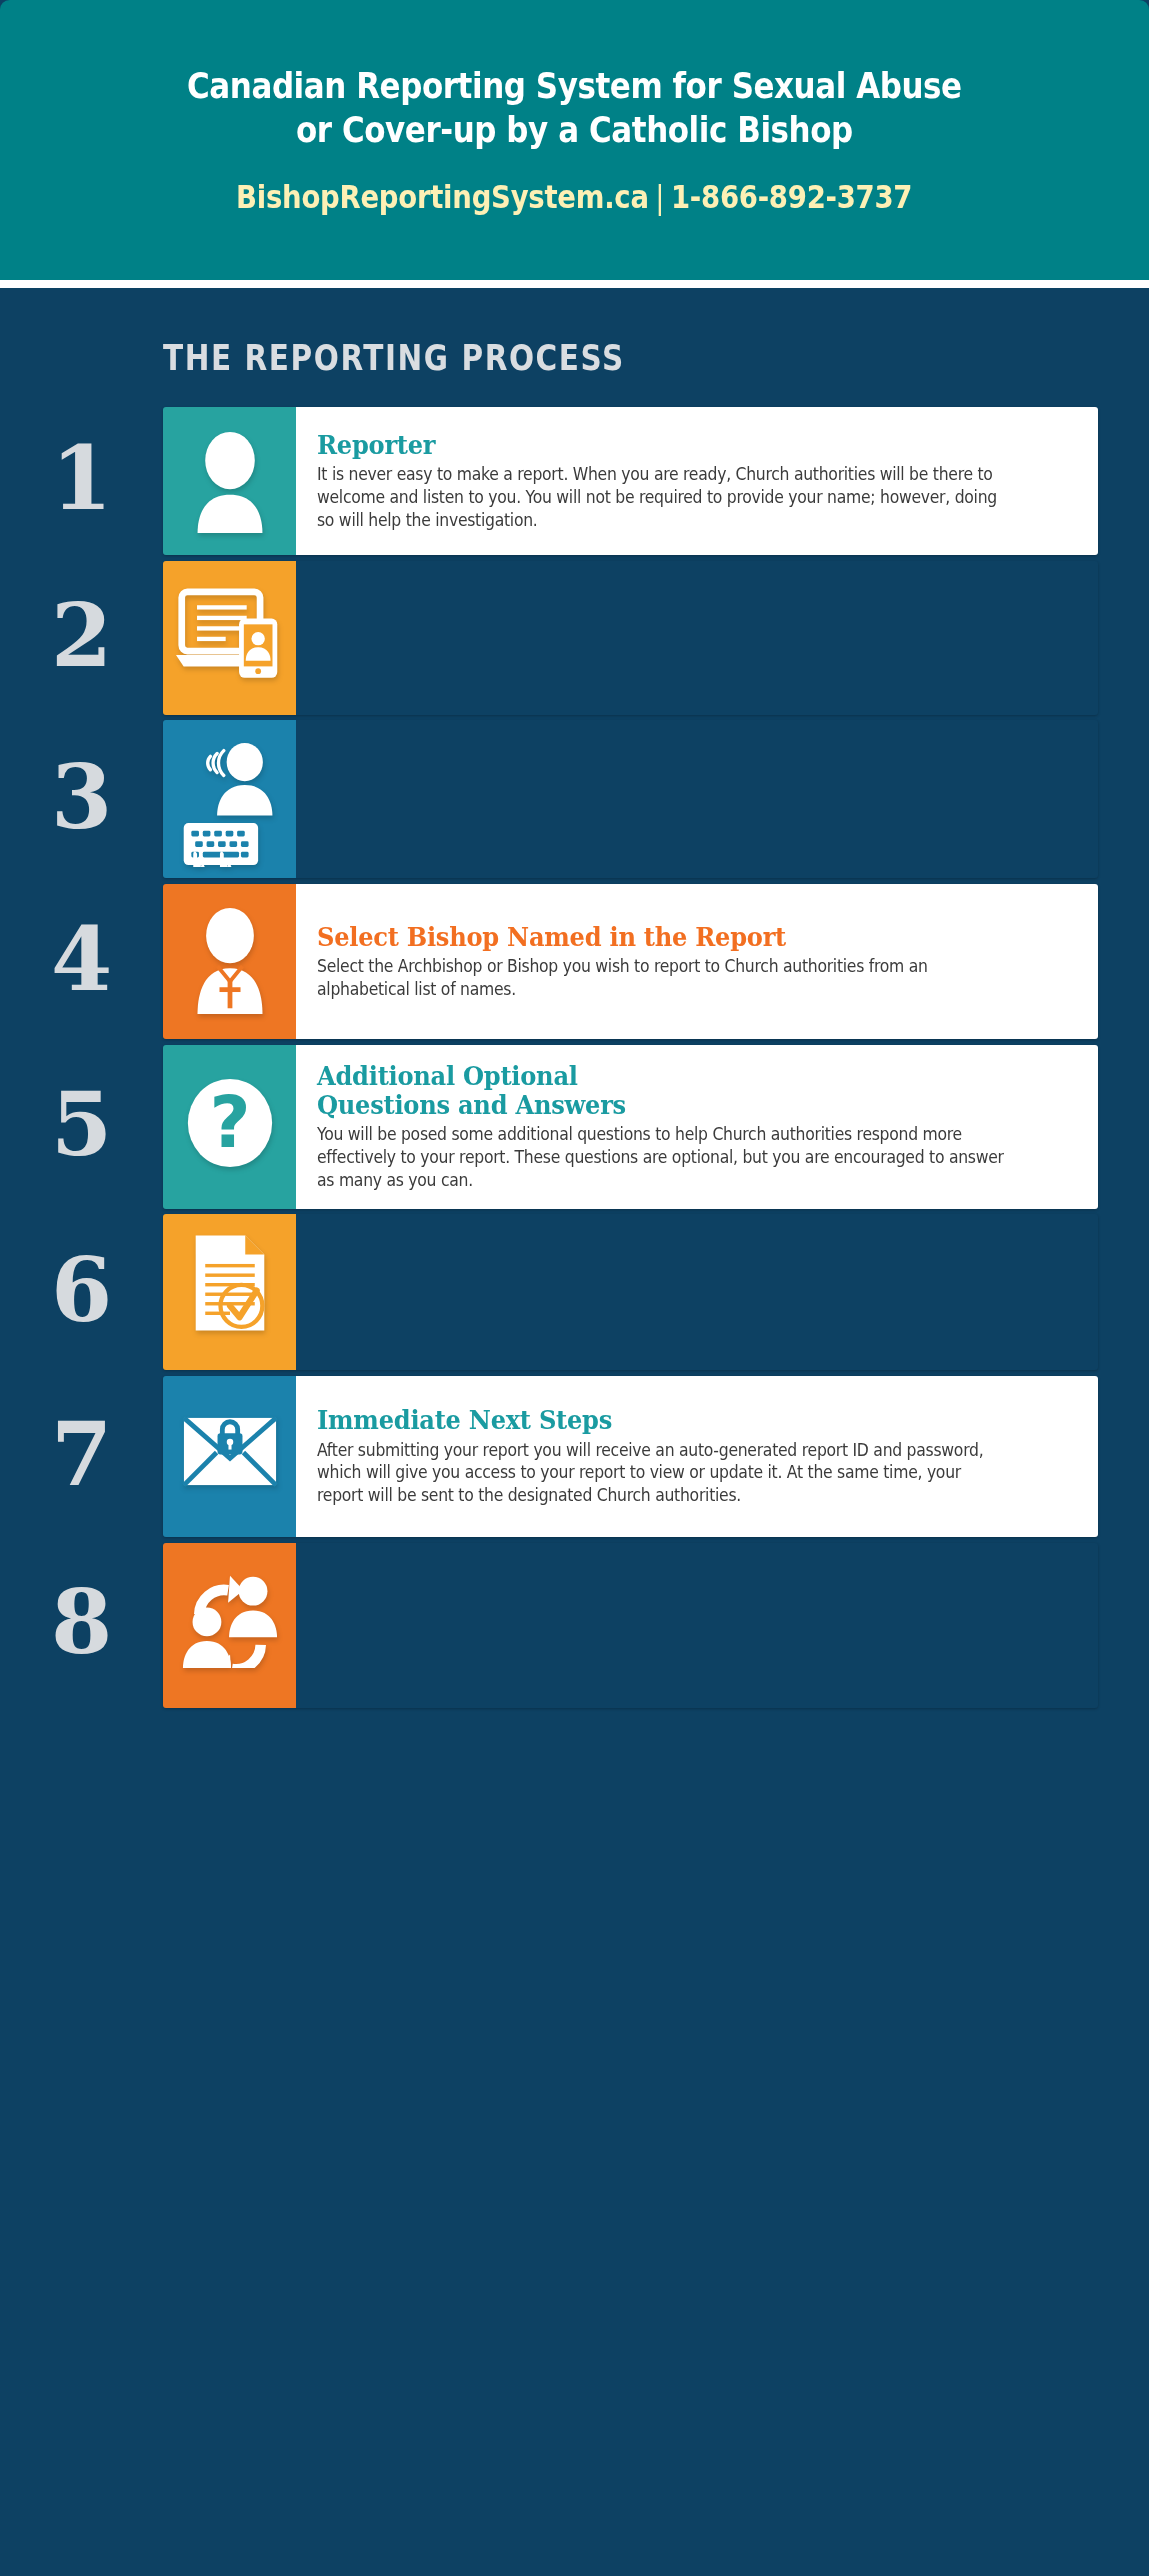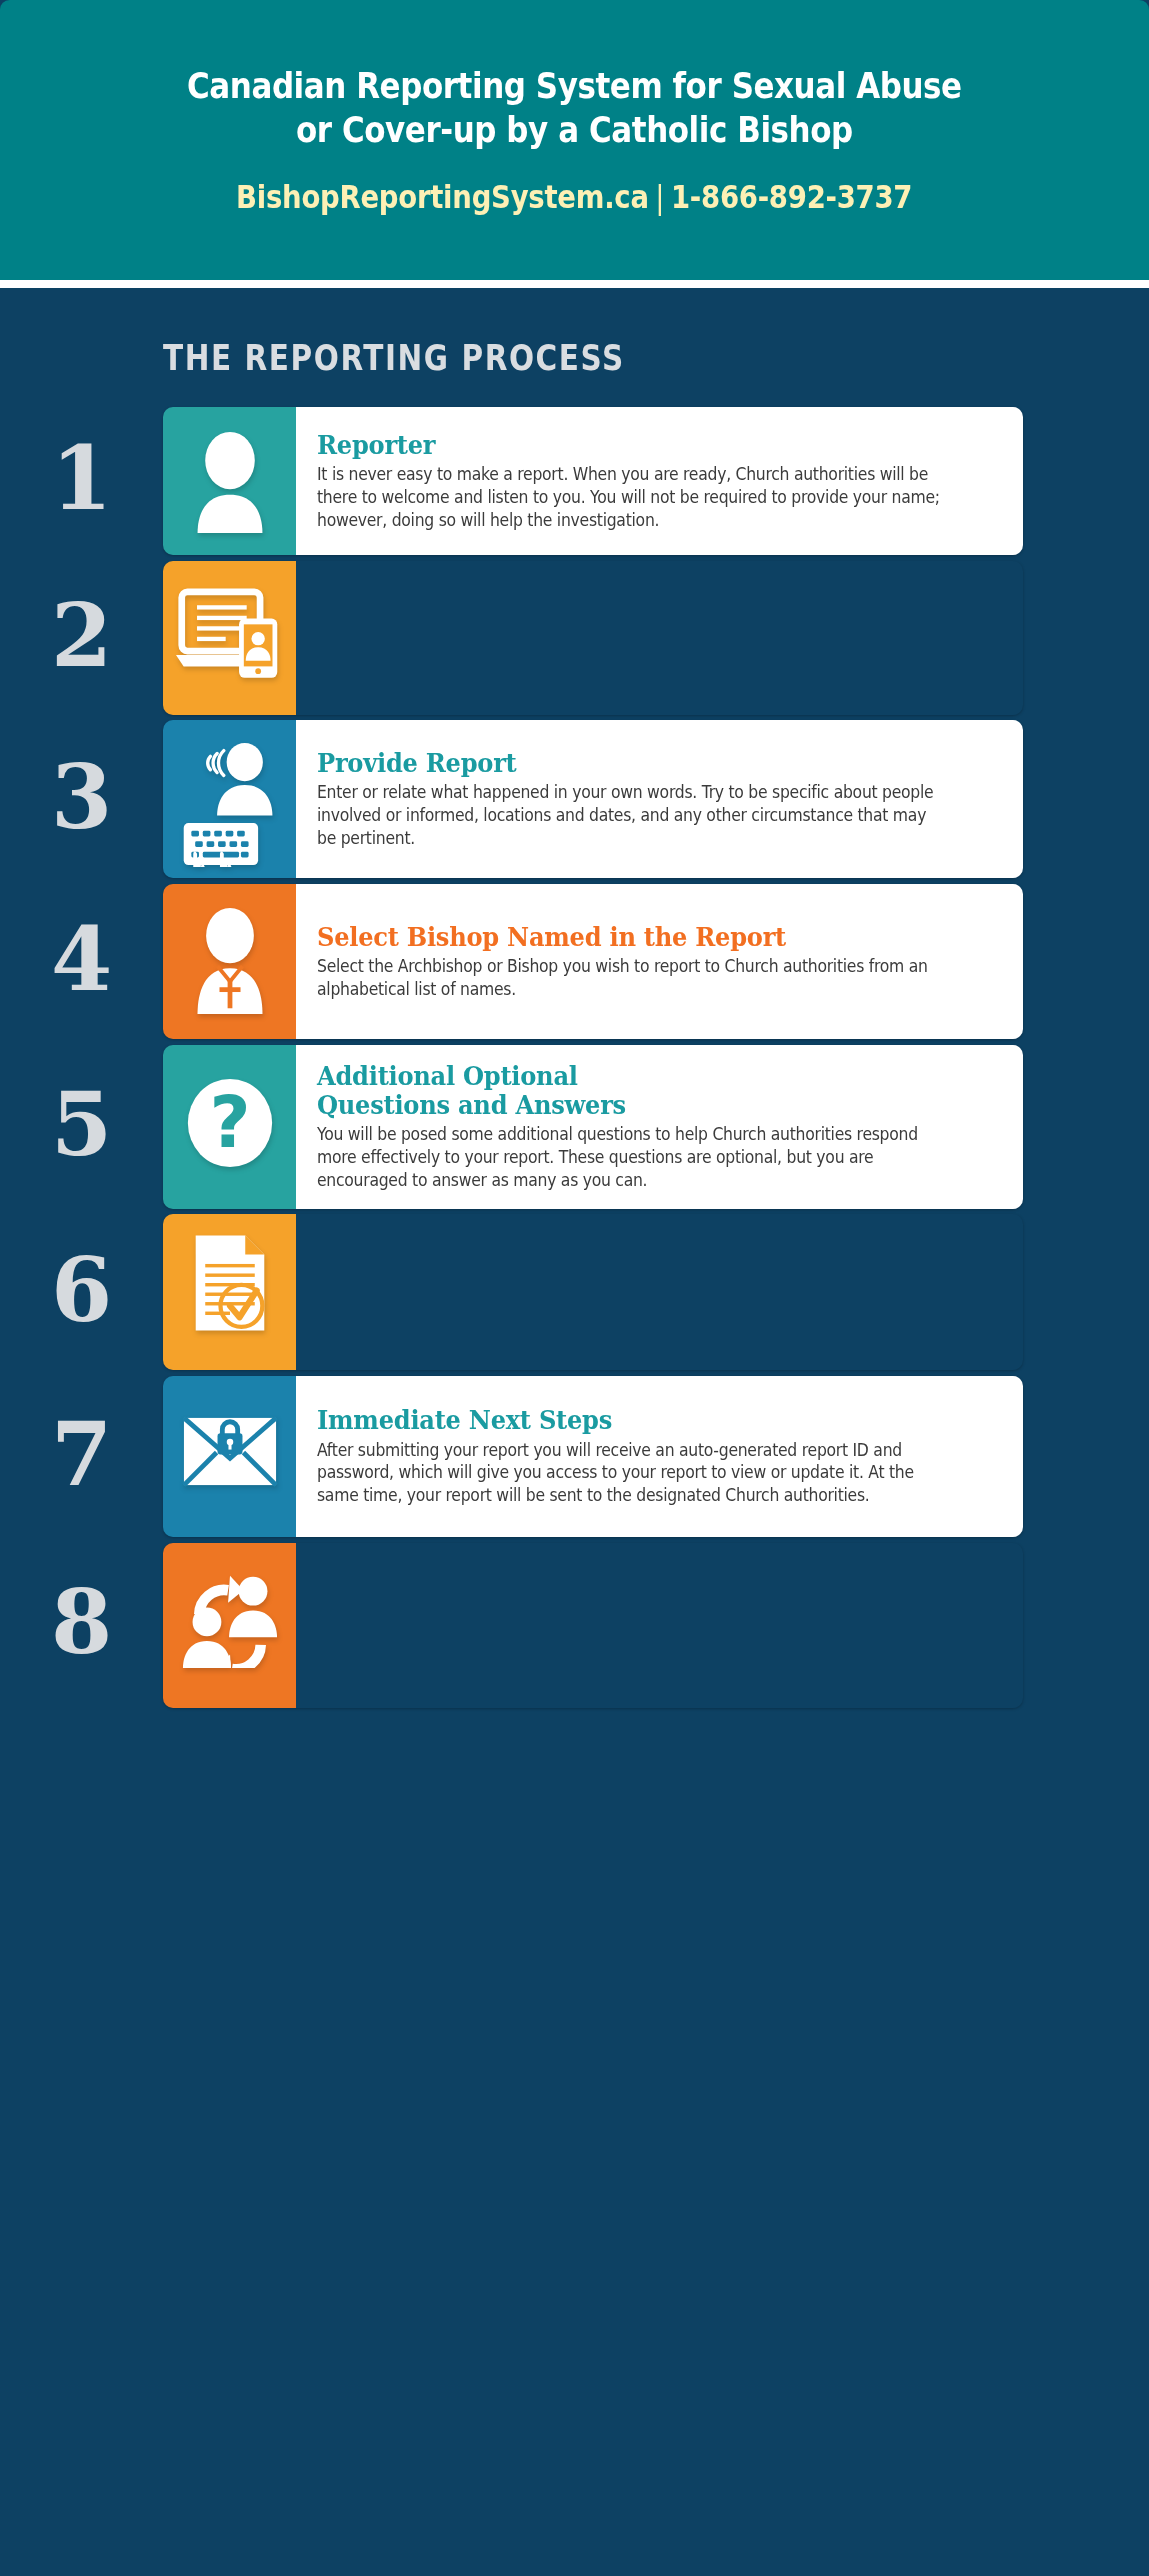--- a/index.html
+++ b/index.html
@@ -77,22 +77,22 @@
     color:#d6dade;
     font-family:"DejaVu Serif", serif;
     font-weight:bold;
     font-size:88px;
     line-height:1;
     padding-bottom:5.7px;
   }
   .step-body {
     margin-left:163px;
     display:flex;
-    width:860px;
-    border-radius:10px;
+    width:935px;
+    border-radius:3px;
     overflow:hidden;
     box-shadow:0 1px 2.9px rgba(0,0,0,0.25);
   }
   .icon-panel {
     width:133px;
     flex:0 0 133px;
     display:flex; align-items:flex-start; justify-content:center;
     padding-top:23px;
   }
   .text-panel {
@@ -221,24 +221,20 @@
               <rect x="30" y="114" width="38" height="6" rx="1.5"></rect>
               <rect x="70" y="114" width="8" height="6" rx="1.5"></rect>
             </g>
             <g fill="#fff">
               <path d="M20 132 L20 116 q1-5 4 0 l0 10 q1-9 4 -1 l0 6 q1-10 4 -1 l0 7 q2-8 4 0 l0 12 q-8 8 -16 2 Z"></path>
               <path d="M48 132 L48 116 q1-5 4 0 l0 10 q1-9 4 -1 l0 6 q1-10 4 -1 l0 7 q2-8 4 0 l0 12 q-8 8 -16 2 Z"></path>
             </g>
           </svg>
         </span>
       </div>
-      <div class="text-panel">
-        <div class="step-head h-teal">Provide Report</div>
-        <div class="step-text">Enter or relate what happened in your own words. Try to be specific about people involved or informed, locations and dates, and any other circumstance that may be pertinent.</div>
-      </div>
     </div>
   </div>
 
   <div class="step" style="height:155px;">
     <div class="step-num">4</div>
     <div class="step-body">
       <div class="icon-panel bg-orange">
         <span>
           <svg class="shadowed" width="90" height="107" viewBox="0 0 94 112">
             <ellipse cx="47" cy="30" rx="25" ry="29" fill="#fff"></ellipse>

